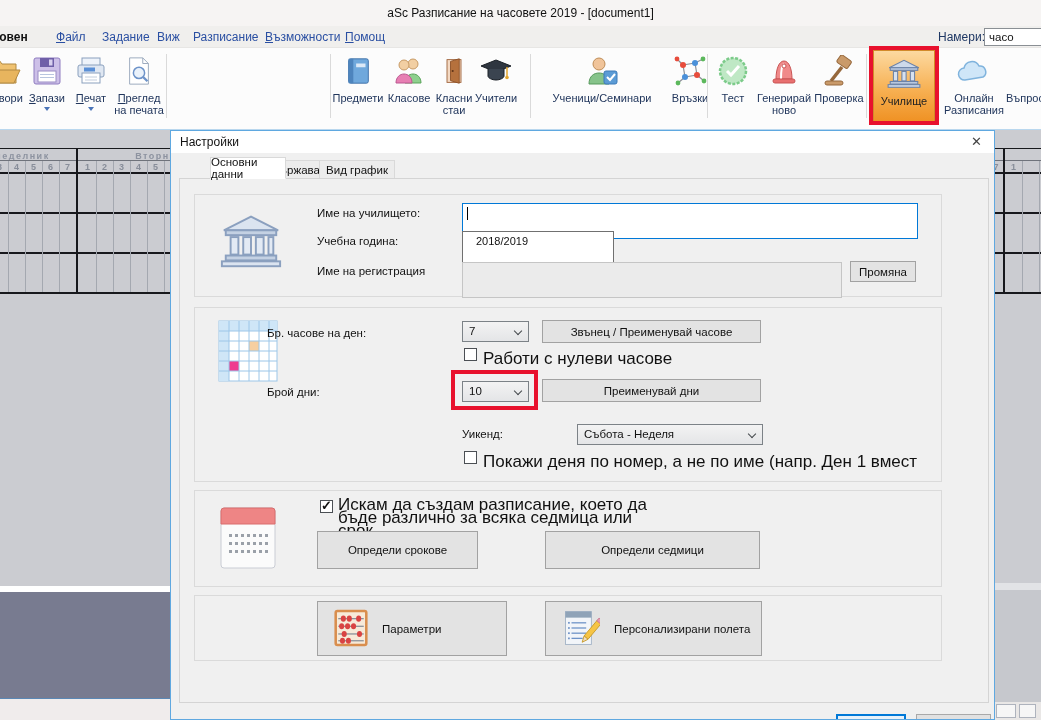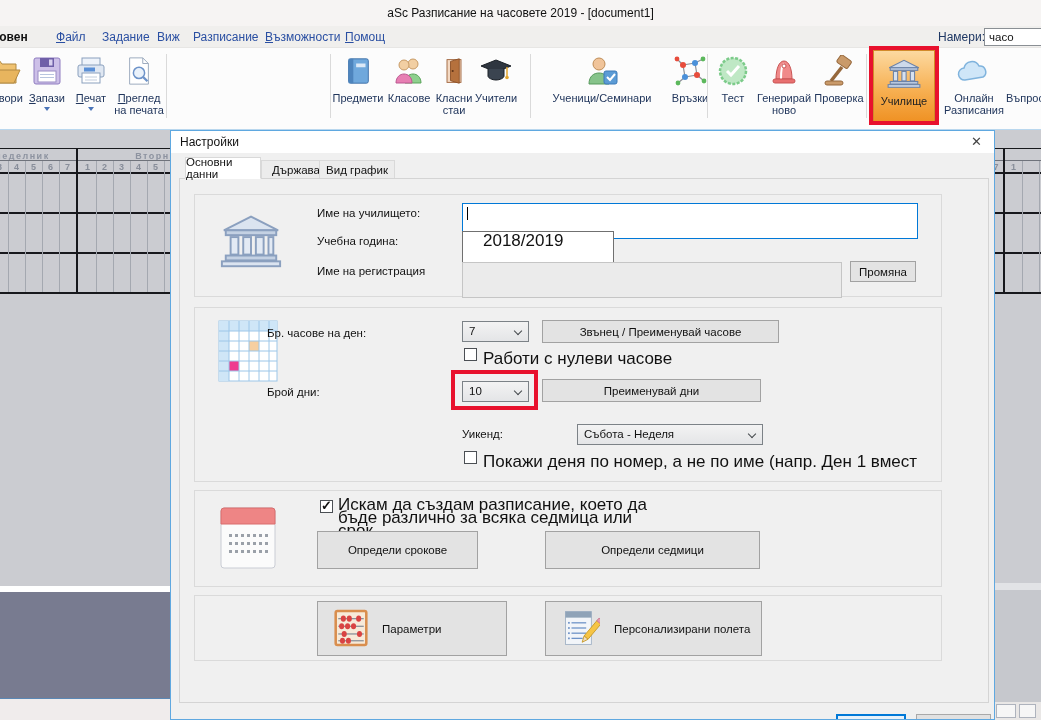--- a/index.html
+++ b/index.html
@@ -44,25 +44,25 @@
   .vl.thick { width:2px; background:#17181c; }
   .gday { position:absolute; top:3px; font-size:9px; font-weight:bold; color:#8d93a0; letter-spacing:1.5px; text-align:center; white-space:nowrap; }
   .gnum { position:absolute; top:14px; width:17px; font-size:9px; font-weight:bold; color:#878d99; text-align:center; }
 
   
   #dialog { position:absolute; left:170px; top:130px; width:825px; height:590px; background:#f0f0f0; border:1px solid #5fa8e0; overflow:hidden; }
   #dlg-titlebar { position:absolute; left:0; top:0; width:100%; height:22px; background:#fff; }
   #dlg-title { position:absolute; left:9px; top:4px; font-size:12px; color:#111; }
   #dlg-close { position:absolute; right:12px; top:3px; font-size:13px; color:#444; cursor:default; }
   .tab { position:absolute; border:1px solid #d9d9d9; background:#ececec; font-size:11.5px; color:#111; display:flex; align-items:center; justify-content:center; }
-  .tab.active { background:#fff; border-bottom:1px solid #fff; z-index:2; }
+  .tab.active { background:#fff; border-bottom:1px solid #fff; z-index:2;margin-left:25px; }
   #tabpage { position:absolute; left:8px; top:47px; width:810px; height:525px; background:#f0f0f0; border:1px solid #d4d4d4; }
   .group { position:absolute; left:14px; width:748px; border:1px solid #dadada; }
   .flabel { position:absolute; font-size:11.5px; color:#111; white-space:nowrap; }
-  .winput { position:absolute; height:36px; background:#fff; border:1px solid #707070; font-size:17px; color:#111; line-height:18px; padding-left:20px; }
+  .winput { position:absolute; height:36px; background:#fff; border:1px solid #707070; font-size:11px; color:#111; line-height:18px; padding-left:13px; }
   .winput.focused { border:1px solid #0078d7; }
   .winput.disabled { background:#ebebeb; border:1px solid #c5c5c5; }
   .caret { position:absolute; left:4px; top:3px; width:1px; height:13px; background:#000; }
   .wbtn { position:absolute; background:#e3e3e3; border:1px solid #a2a2a2; font-size:11.5px; color:#111; display:flex; align-items:center; justify-content:center; text-align:center; cursor:default; }
   .wcombo { position:absolute; height:21px; background:linear-gradient(#f3f3f3,#e4e5e7); border:1px solid #7c8287; font-size:11.5px; color:#111; line-height:19px; padding-left:6px; }
   .chev { position:absolute; right:7px; top:6px; width:6px; height:6px; border-right:1.3px solid #44484c; border-bottom:1.3px solid #44484c; transform:rotate(45deg); }
   .wcheck { position:absolute; width:13px; height:13px; background:#fff; border:1px solid #4b4f54; }
   .wcheck.checked::after { content:"✓"; position:absolute; left:0px; top:-3px; font-size:13px; font-weight:bold; color:#111; }
   .cklabel { position:absolute; font-size:17px; color:#111; }
   .bigbtn { padding-left:16px; justify-content:flex-start; gap:14px; }
@@ -419,21 +419,21 @@
               <line x1="1" y1="11" x2="59" y2="11"></line>
               <line x1="1" y1="21" x2="59" y2="21"></line>
               <line x1="1" y1="31" x2="59" y2="31"></line>
               <line x1="1" y1="41" x2="59" y2="41"></line>
               <line x1="1" y1="51" x2="59" y2="51"></line>
             </g>
           </svg>
       </div>
       <span class="flabel" style="left:87px;top:148px">Бр. часове на ден:</span>
       <div class="wcombo" style="left:282px;top:142px;width:67px"><span>7</span><span class="chev"></span></div>
-      <div class="wbtn" style="left:362px;top:141px;width:237px;height:23px">Звънец / Преименувай часове</div>
+      <div class="wbtn" style="left:362px;top:141px;width:219px;height:23px">Звънец / Преименувай часове</div>
       <span class="wcheck" style="left:284px;top:169px"></span>
       <span class="cklabel" style="left:303px;top:170px">Работи с нулеви часове</span>
       <span class="flabel" style="left:87px;top:207px">Брой дни:</span>
       <div class="wcombo" style="left:282px;top:202px;width:67px"><span>10</span><span class="chev"></span></div>
       <div class="wbtn" style="left:362px;top:200px;width:219px;height:23px">Преименувай дни</div>
       <span class="flabel" style="left:282px;top:249px">Уикенд:</span>
       <div class="wcombo" style="left:397px;top:245px;width:186px"><span>Събота - Неделя</span><span class="chev"></span></div>
       <span class="wcheck" style="left:284px;top:272px"></span>
       <span class="cklabel" style="left:303px;top:273px;width:440px;white-space:nowrap;overflow:hidden">Покажи деня по номер, а не по име (напр. Ден 1 вмест</span>
 

